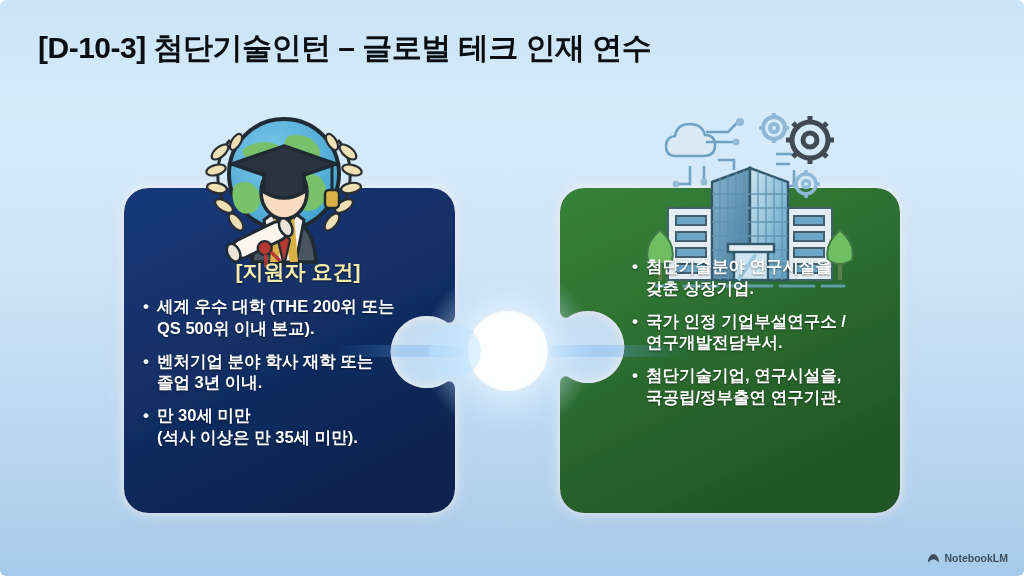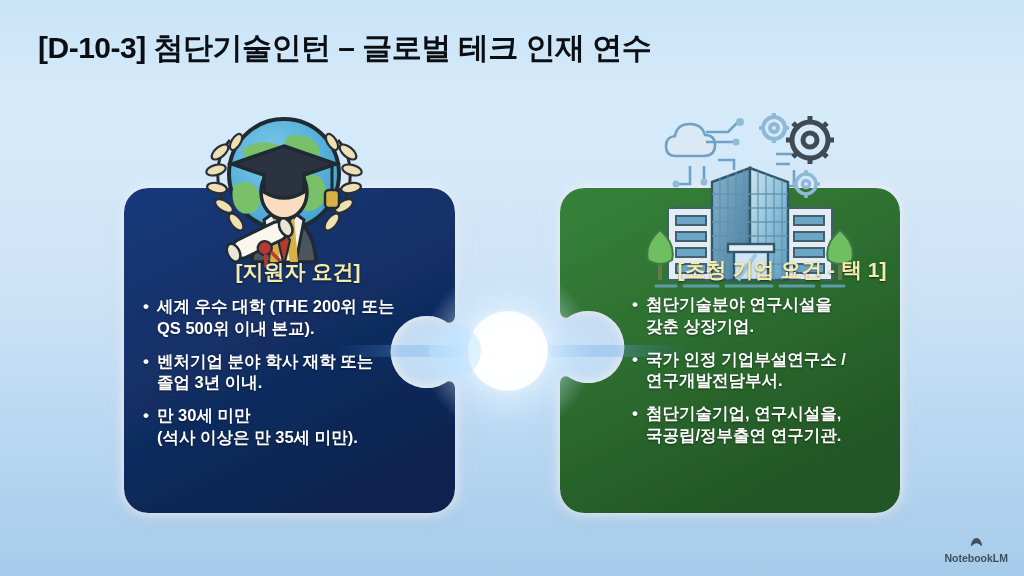--- a/index.html
+++ b/index.html
@@ -6,20 +6,21 @@
   html, body {
     width: 1024px; height: 576px;
     overflow: hidden;
     font-family: "Liberation Sans", "DejaVu Sans", sans-serif;
   }
   #slide {
     position: relative;
     width: 1024px; height: 576px;
     background: linear-gradient(to bottom, #c9e3f7 0%, #d6ebfa 18%, #cfe5f7 45%, #bcd9f2 72%, #a6cbea 100%);
     overflow: hidden;
+    border-radius: 6px;
   }
   
   #title {
     position: absolute;
     left: 38px; top: 28px;
     font-size: 30px;
     font-weight: bold;
     color: #0b0e12;
     letter-spacing: -0.5px;
     white-space: nowrap;
@@ -69,21 +70,20 @@
   #watermark {
     position: absolute;
     right: 16px; bottom: 12px;
     display: flex;
     align-items: center;
     gap: 4px;
     color: #2b3a46;
     font-size: 10.5px;
     font-weight: bold;
     opacity: 0.85;
-    flex-direction: column;
   }
   #watermark svg { display: block; }
 </style>
 </head>
 <body>
 
 <div id="slide">
 
   <div id="title">[D-10-3] 첨단기술인턴 – 글로벌 테크 인재 연수</div>
 
@@ -324,21 +324,20 @@
       </li>
       <li>
         <span class="dot">•</span>
         <span class="btxt">만 30세 미만
 (석사 이상은 만 35세 미만).</span>
       </li>
     </ul>
   </div>
 
   <div id="right-text" class="panel-text">
-    <div class="panel-heading">[초청 기업 요건 - 택 1]</div>
     <ul class="bullets">
       <li>
         <span class="dot">•</span>
         <span class="btxt">첨단기술분야 연구시설을
 갖춘 상장기업.</span>
       </li>
       <li>
         <span class="dot">•</span>
         <span class="btxt">국가 인정 기업부설연구소 /
 연구개발전담부서.</span>

